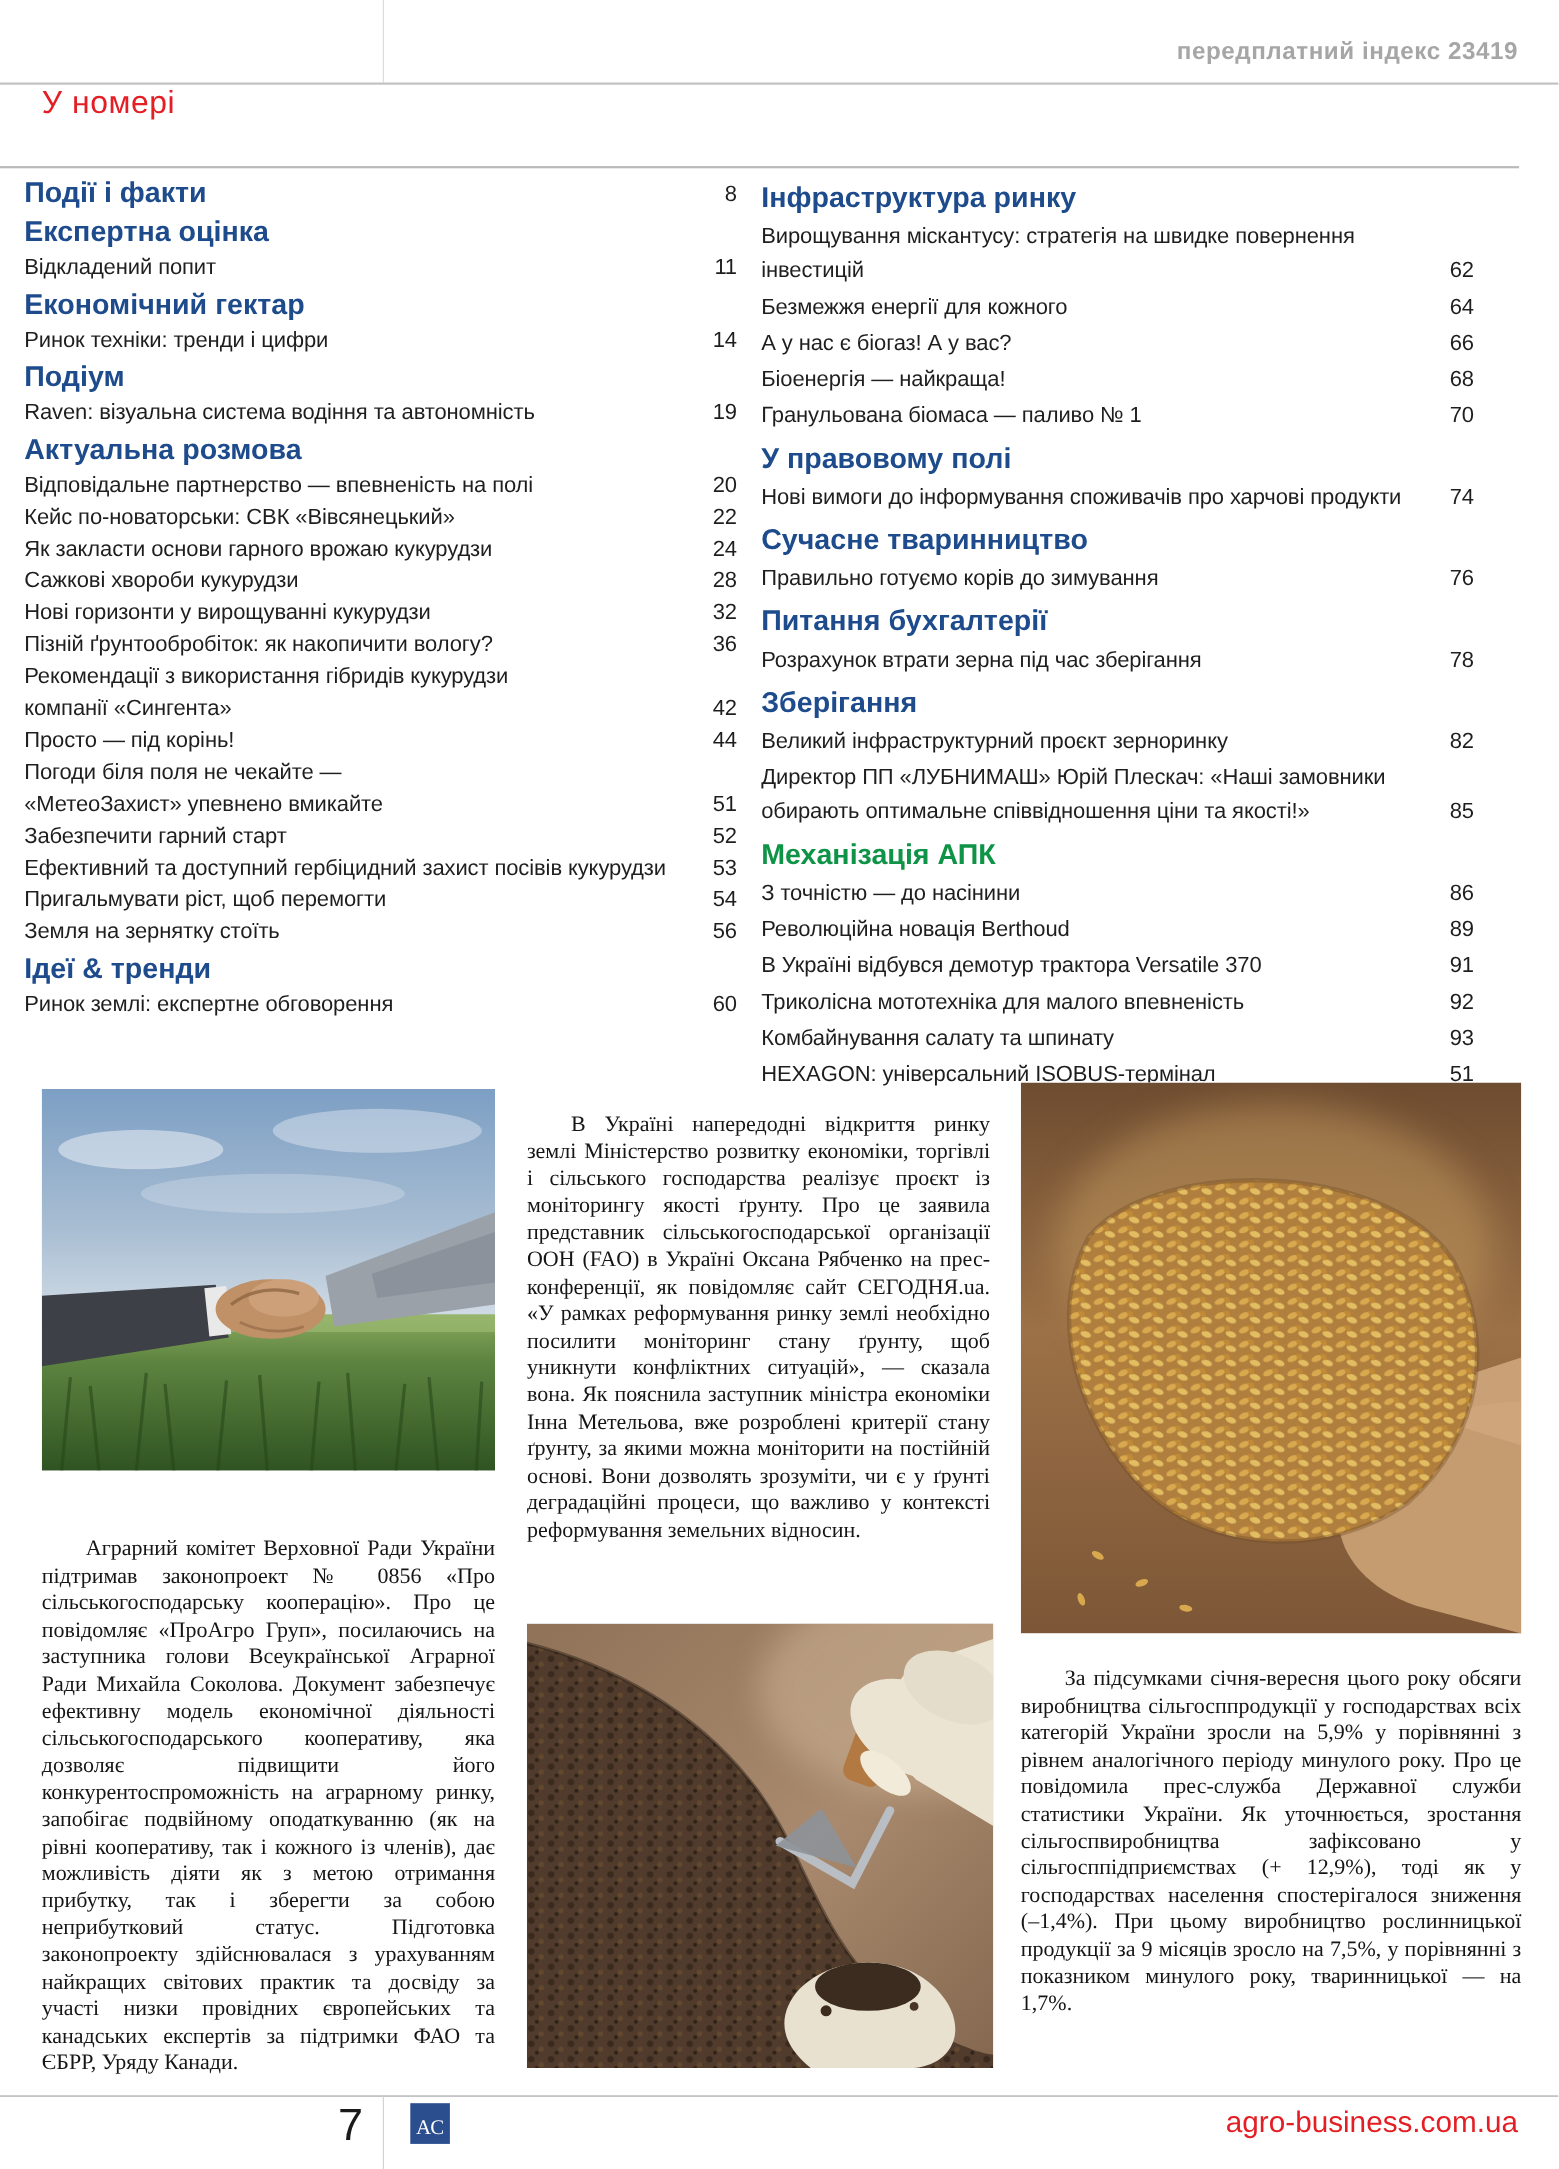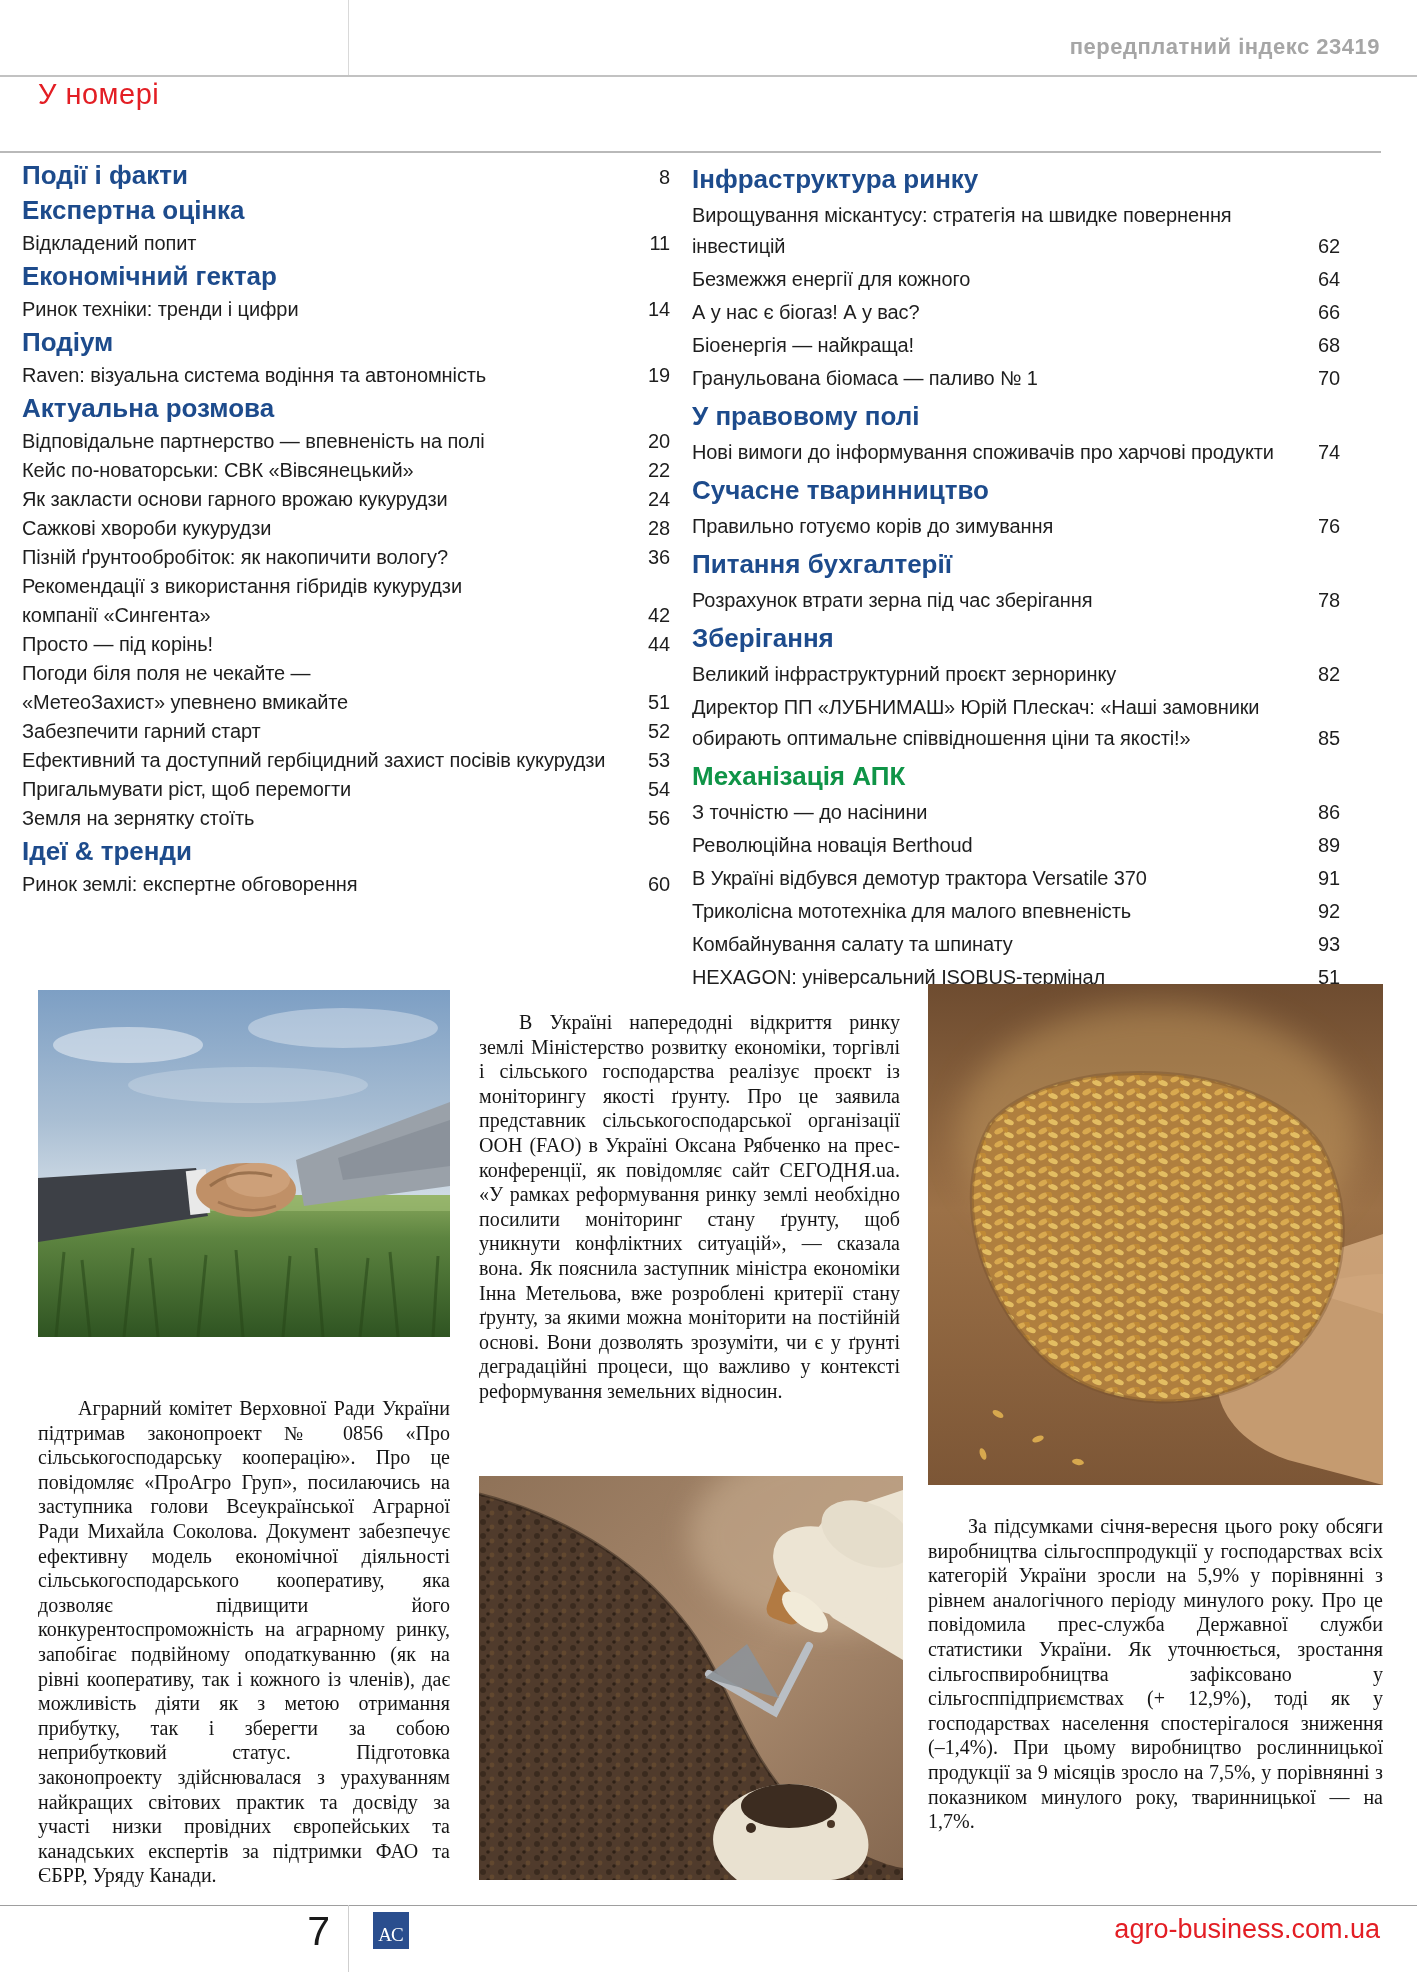--- a/index.html
+++ b/index.html
@@ -98,20 +98,24 @@
         <span class="toc-title">Кейс по-новаторськи: СВК «Вівсянецький»</span>
         <span class="toc-page">22</span>
       </div>
       <div class="toc-item">
         <span class="toc-title">Як закласти основи гарного врожаю кукурудзи</span>
         <span class="toc-page">24</span>
       </div>
       <div class="toc-item">
         <span class="toc-title">Сажкові хвороби кукурудзи</span>
         <span class="toc-page">28</span>
+      </div>
+      <div class="toc-item">
+        <span class="toc-title">Нові горизонти у вирощуванні кукурудзи</span>
+        <span class="toc-page">32</span>
       </div>
       <div class="toc-item">
         <span class="toc-title">Пізній ґрунтообробіток: як накопичити вологу?</span>
         <span class="toc-page">36</span>
       </div>
       <div class="toc-item">
         <span class="toc-title">Рекомендації з використання гібридів кукурудзи
 компанії «Сингента»</span>
         <span class="toc-page">42</span>
       </div>

